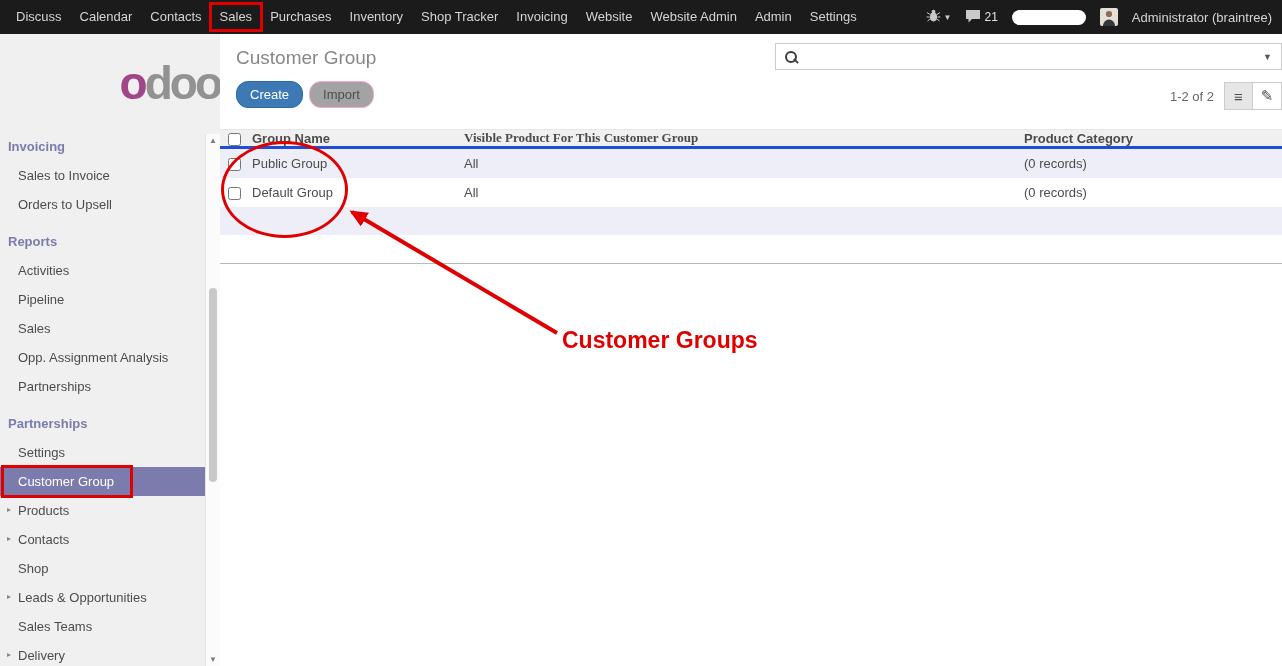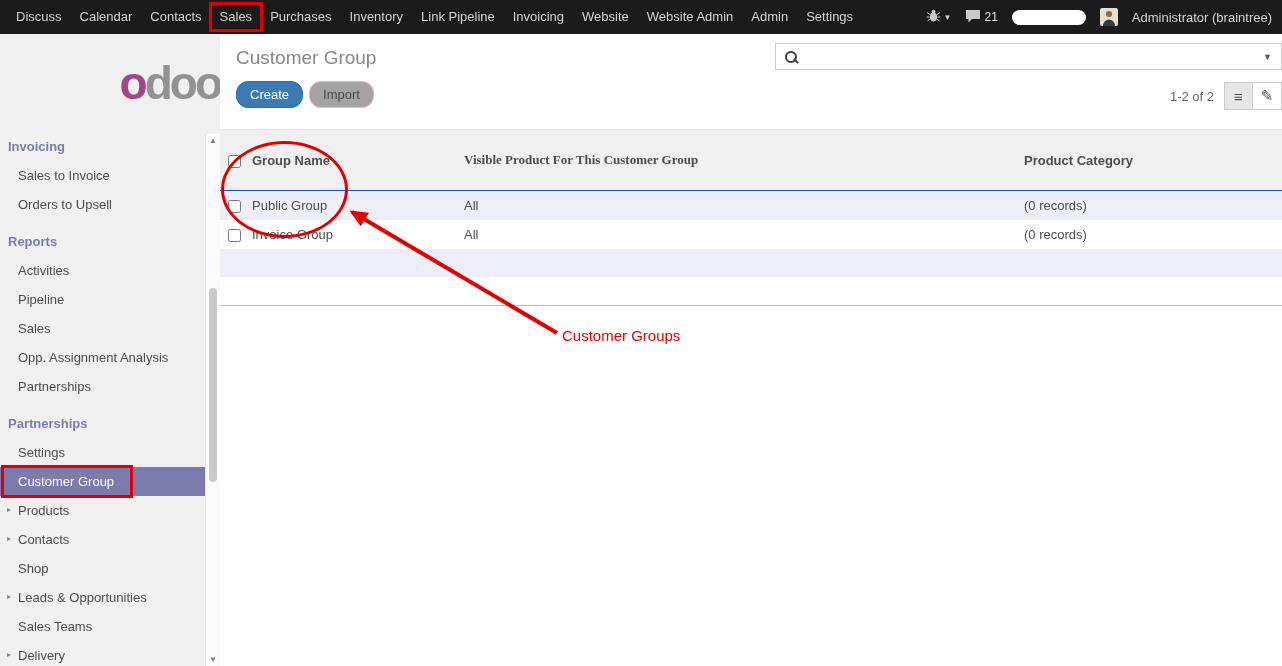--- a/index.html
+++ b/index.html
@@ -61,51 +61,51 @@
   .switcher { position:absolute; top:48px; right:0; display:flex; }
   .switch-btn { width:29px; height:28px; border:1px solid #ccc; background:#fff;
           display:flex; align-items:center; justify-content:center; font-size:15px; color:#4c4c4c; cursor:pointer; }
   .switch-btn + .switch-btn { border-left:0; }
   .switch-btn.active { background:#e6e6e6; }
 
   
   .list-table { position:absolute; top:95px; left:0; width:100%; border-collapse:collapse;
           font-size:13px; color:#4c4c4c; }
   .list-table th { text-align:left; font-weight:bold; background:#f0f0f0;
-          padding:22px 8px; border-bottom:1px solid #1d4ed8; border-top:1px solid #e6e6e6; cursor:pointer; }
+          padding:0 8px; border-bottom:3px solid #1d4ed8; border-top:1px solid #e6e6e6; cursor:pointer; }
   .list-table td { padding:7px 8px; }
   .stripe { background:var(--row-stripe,#eeeef8); }
   .col-check { width:24px; padding-right:0 !important; }
   .col-name { width:212px; }
   .col-visible { width:560px;font-family:Liberation Serif, serif; }
   tr.filler td { height:28px; padding:0 8px; }
   tr.filler-last td { border-bottom:1px solid #b9b9b9; }
   input[type="checkbox"] { width:13px; height:13px; margin:0; vertical-align:middle; }
 
   
   .annot-ellipse { position:absolute; left:1px; top:107px; width:127px; height:97px;
           border:3px solid var(--annotation-red,#e10000); border-radius:50%;
           pointer-events:none; z-index:30; }
   .annot-overlay { position:absolute; inset:0; pointer-events:none; z-index:40; }
   .annot-overlay svg { position:absolute; inset:0; }
-  .annot-label { position:absolute; left:562px; top:327px; font-size:15px; font-weight:normal;
+  .annot-label { position:absolute; left:562px; top:327px; font-size:23px; font-weight:bold;
           color:var(--annotation-red,#e10000); }
 </style>
 </head>
 <body>
 
 <header class="navbar">
   <nav class="nav-menus">
     <span class="nav-item">Discuss</span>
     <span class="nav-item">Calendar</span>
     <span class="nav-item">Contacts</span>
     <span class="nav-item annotated-nav">Sales</span>
     <span class="nav-item">Purchases</span>
     <span class="nav-item">Inventory</span>
-    <span class="nav-item">Link Pipeline</span>
+    <span class="nav-item">Shop Tracker</span>
     <span class="nav-item">Invoicing</span>
     <span class="nav-item">Website</span>
     <span class="nav-item">Website Admin</span>
     <span class="nav-item">Admin</span>
     <span class="nav-item">Settings</span>
   </nav>
   <div class="systray">
     <span class="tray-item">
       <span>
         <svg width="15" height="13" viewBox="0 0 15 13">
@@ -213,21 +213,21 @@
     </thead>
     <tbody>
       <tr class="stripe">
         <td class="col-check"><input type="checkbox" style=""></td>
         <td>Public Group</td>
         <td>All</td>
         <td>(0 records)</td>
       </tr>
       <tr>
         <td class="col-check"><input type="checkbox" style=""></td>
-        <td>Invoice Group</td>
+        <td>Default Group</td>
         <td>All</td>
         <td>(0 records)</td>
       </tr>
       <tr class="stripe filler">
           <td colspan="4"></td>
         </tr>
       <tr class="filler filler-last">
           <td colspan="4"></td>
         </tr>
     </tbody>

